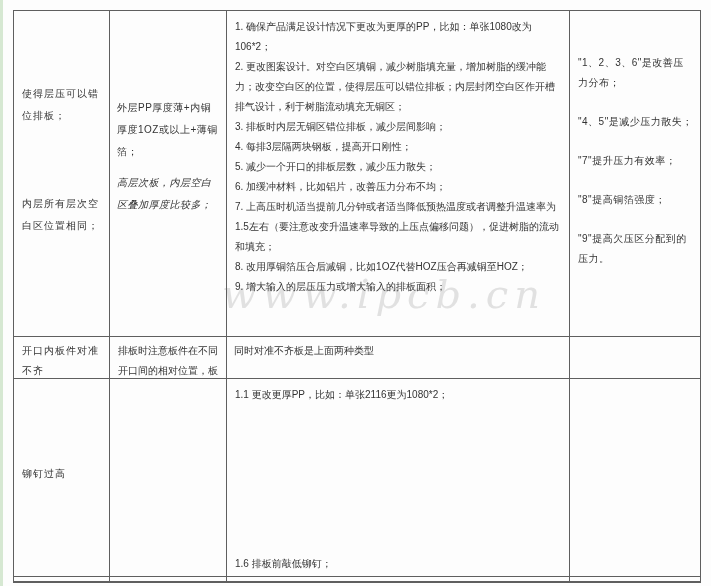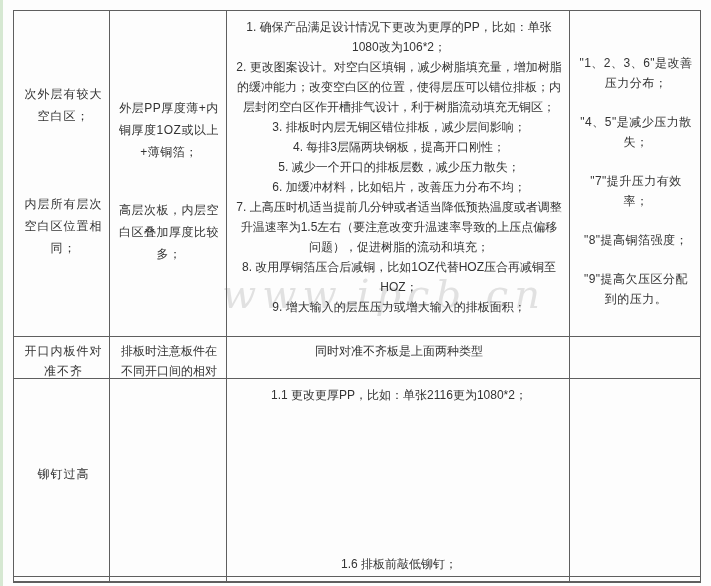--- a/index.html
+++ b/index.html
@@ -16,28 +16,28 @@
   .tbl{
     position:absolute;left:13px;top:10px;width:688px;box-sizing:border-box;
     border:1px solid #5f5f5f;
     display:grid;
     grid-template-columns:96px 117px 343px 130px;
     grid-template-rows:326px 42px 198px 5px;
     z-index:1;background:transparent;
   }
   .cell{
     box-sizing:border-box;border-right:1px solid #5f5f5f;border-bottom:1px solid #5f5f5f;
-    font-size:12px;line-height:20px;overflow:hidden;background:transparent;text-align:center;
+    font-size:10px;line-height:20px;overflow:hidden;background:transparent;
   }
   .cell.last-col{border-right:none;}
   
   .r1c1{padding:72px 4px 0 8px;letter-spacing:1px;line-height:22px;}
   .r1c1 .p2{margin-top:66px;}
   .r1c2{padding:86px 5px 0 7px;letter-spacing:.5px;line-height:22px;}
-  .r1c2 .p2{margin-top:36px;}
+  .r1c2 .p2{margin-top:9px;font-style:italic;}
   .r1c3{padding:6px 6px 0 8px;line-height:20px;}
   .r1c4{padding:42px 6px 0 8px;line-height:20px;letter-spacing:.5px;}
   .r1c4 .note{margin:0 0 19px 0;}
   
   .r2c1{padding:4px 4px 0 8px;letter-spacing:1px;}
   .r2c2{padding:4px 5px 0 7px;}
   .r2c3{padding:4px 6px 0 8px;}
   
   .r3c1{padding:84px 4px 0 8px;letter-spacing:1px;line-height:22px;}
   .r3c2{padding:42px 5px 0 7px;letter-spacing:.5px;line-height:22px;}
@@ -48,21 +48,21 @@
 </head>
 <body>
 
 <div class="canvas">
   <div class="edge-strip"></div>
   <div class="watermark">www.ipcb.cn</div>
 
   <div class="tbl">
 
     <div class="cell r1c1">
-      <div class="p1">次外层有较大空白区；</div>
+      <div class="p1">使得层压可以错位排板；</div>
       <div class="p2">内层所有层次空白区位置相同；</div>
     </div>
     <div class="cell r1c2">
       <div class="p1">外层PP厚度薄+内铜厚度1OZ或以上+薄铜箔；</div>
       <div class="p2">高层次板，内层空白区叠加厚度比较多；</div>
     </div>
     <div class="cell r1c3">
       <div class="sol-item">1. 确保产品满足设计情况下更改为更厚的PP，比如：单张1080改为106*2；</div>
       <div class="sol-item">2. 更改图案设计。对空白区填铜，减少树脂填充量，增加树脂的缓冲能力；改变空白区的位置，使得层压可以错位排板；内层封闭空白区作开槽排气设计，利于树脂流动填充无铜区；</div>
       <div class="sol-item">3. 排板时内层无铜区错位排板，减少层间影响；</div>

